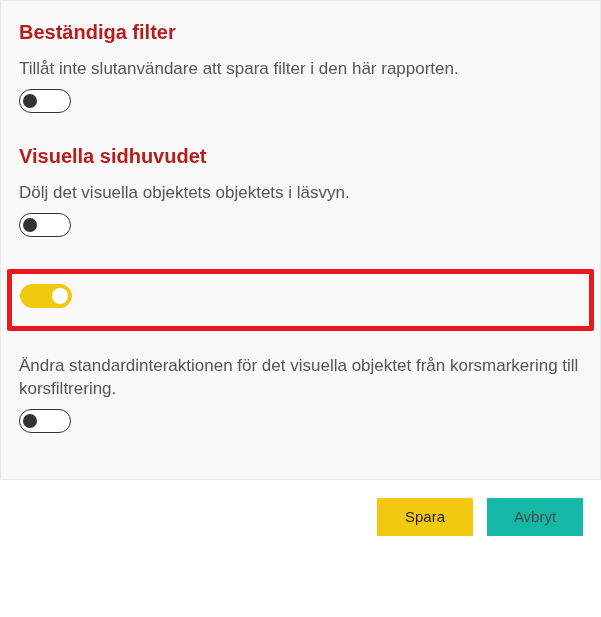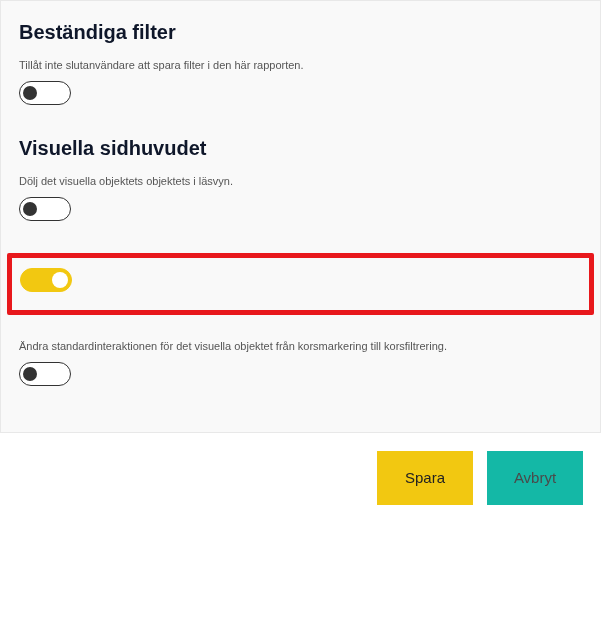--- a/index.html
+++ b/index.html
@@ -15,28 +15,28 @@
       color: #333;
     }
     .panel {
       background: #f9f9f9;
       padding: 20px 18px 14px 18px;
       border: 1px solid #e8e8e8;
     }
     .section-heading {
       font-size: 20px;
       font-weight: 600;
-      color: #0f172a;
+      color: #b91c1c;
       margin-bottom: 14px;
     }
     .option {
       margin-bottom: 28px;
     }
     .option-desc {
-      font-size: 11px;
+      font-size: 17px;
       color: #555;
       line-height: 1.35;
       margin-bottom: 8px;
     }
     .toggle {
       display: inline-block;
       width: 52px;
       height: 24px;
       border-radius: 12px;
       position: relative;
@@ -80,21 +80,21 @@
       margin-bottom: 0;
     }
     .footer {
       display: flex;
       justify-content: flex-end;
       gap: 14px;
       padding: 18px 18px 6px 18px;
     }
     .btn {
       min-width: 96px;
-      height: 54px;
+      height: 38px;
       font-size: 15px;
       border: none;
       cursor: pointer;
       font-family: inherit;
       display: flex;
       align-items: center;
       justify-content: center;
     }
     .btn-primary {
       background: #f2c811;

